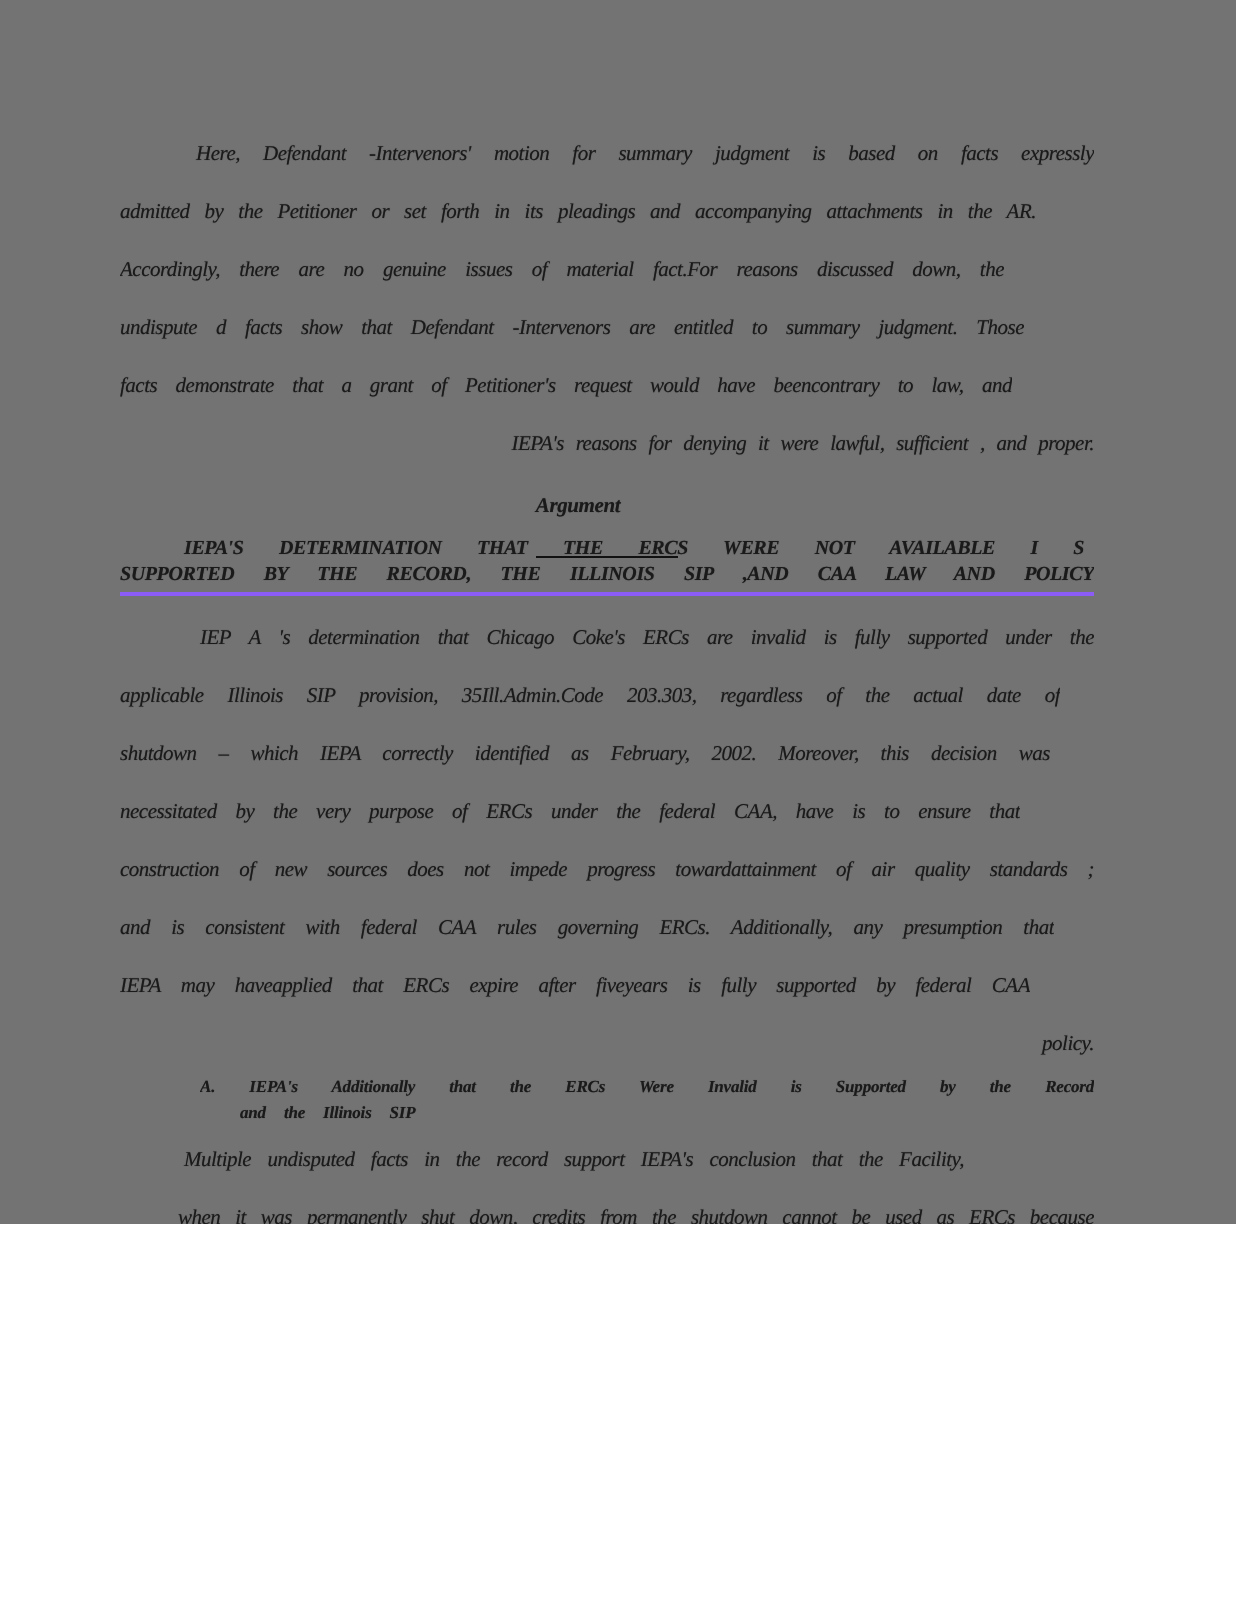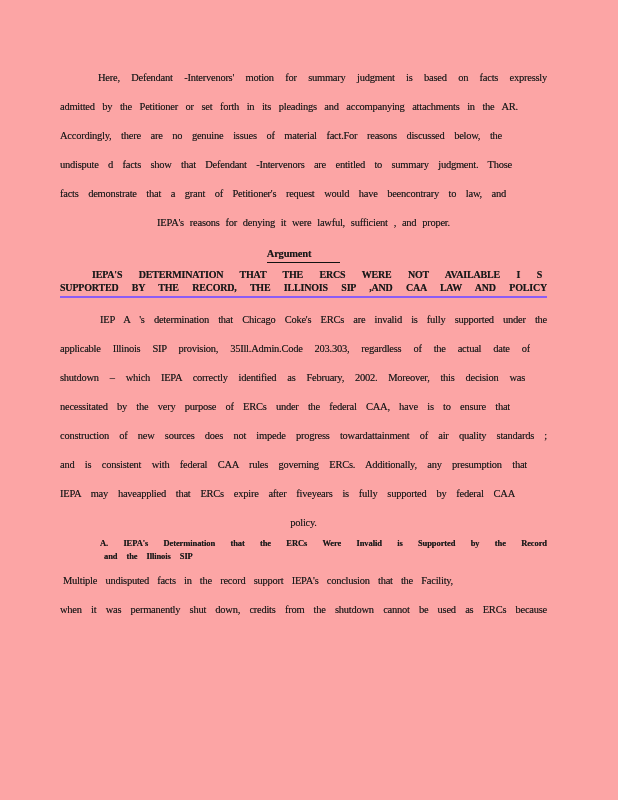--- a/index.html
+++ b/index.html
@@ -3,25 +3,26 @@
 <meta charset="utf-8">
 <style>
   html, body {
     margin: 0;
     padding: 0;
     background: #ffffff;
   }
   .page {
     position: relative;
     width: 618px;
-    height: 800px;
-    background: #fca5a5;
+    height: 612px;
+    background: #737373;
     overflow: hidden;
     font-family: "Liberation Serif", "DejaVu Serif", serif;
     color: #1a1a1a;
+    font-style: italic;
   }
   .content {
     position: absolute;
     left: 60px;
     top: 63px;
     width: 487px;
   }
   
   .line {
     font-size: 10.5px;
@@ -30,38 +31,38 @@
     letter-spacing: -0.25px;
     white-space: nowrap;
     text-align: justify;
     text-align-last: justify;
     overflow: hidden;
     text-shadow: 0 0 0.45px rgba(20,20,20,0.55);
   }
   .line.indent38 { text-indent: 38px; }
   .line.indent40 { text-indent: 40px; }
   .line.last {
-    text-align: center;
+    text-align: right;
     text-align-last: auto;
     word-spacing: 3.5px;
   }
   
   .arg-wrap {
     margin-top: 6px;
     height: 22px;
     text-align: center;
   }
   .arg-inner {
     display: inline-block;
     font-weight: bold;
     font-size: 10.5px;
     line-height: 14px;
     letter-spacing: -0.2px;
     padding-right: 29px;
-    padding-bottom: 1px;
+    padding-bottom: 17px;
     border-bottom: 1.6px solid #111111;
     text-shadow: 0 0 0.45px rgba(20,20,20,0.55);
   }
   
   .section-heading {
     margin-top: 3px;
     border-bottom: 2px solid #8b5cf6;
     padding-bottom: 2px;
   }
   .hline {
@@ -85,33 +86,33 @@
   .sline {
     font-weight: bold;
     font-size: 8.5px;
     line-height: 13px;
     letter-spacing: -0.1px;
     white-space: nowrap;
     overflow: hidden;
     text-shadow: 0 0 0.4px rgba(20,20,20,0.6);
   }
   .sline.s1 { text-align: justify; text-align-last: justify; }
-  .sline.s2 { margin-left: 4px; word-spacing: 7px; }
-  .para3 { margin-top: 3px; }
+  .sline.s2 { margin-left: 20px; word-spacing: 7px; }
+  .para3 { margin-top: 3px; margin-left: 29px; }
 </style>
 </head>
 <body>
 
 <div class="page">
   <div class="content">
 
     <div class="para">
       <div class="line indent38">Here, Defendant -Intervenors' motion for summary judgment is based on facts expressly</div>
       <div class="line" style="width:458px">admitted by the Petitioner or set forth in its pleadings and accompanying attachments in the AR.</div>
-      <div class="line" style="width:442px">Accordingly, there are no genuine issues of material fact.For reasons discussed below, the</div>
+      <div class="line" style="width:442px">Accordingly, there are no genuine issues of material fact.For reasons discussed down, the</div>
       <div class="line" style="width:452px">undispute d facts show that Defendant -Intervenors are entitled to summary judgment. Those</div>
       <div class="line" style="width:446px">facts demonstrate that a grant of Petitioner's request would have beencontrary to law, and</div>
       <div class="line last">IEPA's reasons for denying it were lawful, sufficient , and proper.</div>
     </div>
 
     <div class="arg-wrap">
       <span class="arg-inner">Argument</span>
     </div>
 
     <div class="section-heading">
@@ -124,21 +125,21 @@
       <div class="line" style="width:470px">applicable Illinois SIP provision, 35Ill.Admin.Code 203.303, regardless of the actual date of</div>
       <div class="line" style="width:465px">shutdown – which IEPA correctly identified as February, 2002. Moreover, this decision was</div>
       <div class="line" style="width:450px">necessitated by the very purpose of ERCs under the federal CAA, have is to ensure that</div>
       <div class="line">construction of new sources does not impede progress towardattainment of air quality standards ;</div>
       <div class="line" style="width:467px">and is consistent with federal CAA rules governing ERCs. Additionally, any presumption that</div>
       <div class="line" style="width:455px">IEPA may haveapplied that ERCs expire after fiveyears is fully supported by federal CAA</div>
       <div class="line last">policy.</div>
     </div>
 
     <div class="subheading">
-      <div class="sline s1">A. IEPA's Determination that the ERCs Were Invalid is Supported by the Record</div>
+      <div class="sline s1">A. IEPA's Additionally that the ERCs Were Invalid is Supported by the Record</div>
       <div class="sline s2">and the Illinois SIP</div>
     </div>
 
     <div class="para para3">
       <div class="line" style="width:390px;padding-left:3px">Multiple undisputed facts in the record support IEPA's conclusion that the Facility,</div>
       <div class="line">when it was permanently shut down, credits from the shutdown cannot be used as ERCs because</div>
     </div>
 
   </div>
 </div>

